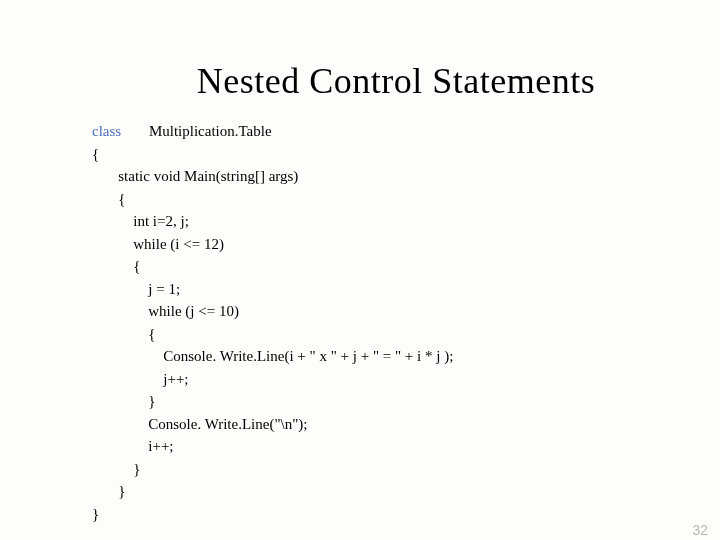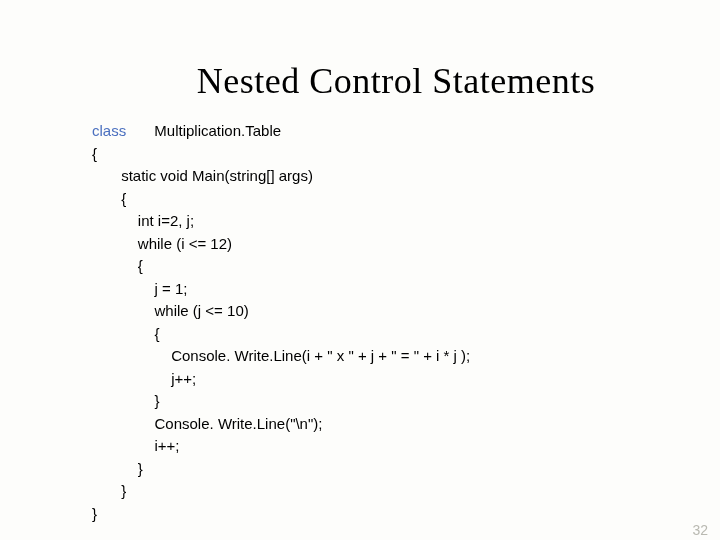--- a/index.html
+++ b/index.html
@@ -17,21 +17,21 @@
     padding: 12px 32px 0 32px;
   }
   h1.title {
     font-size: 36px;
     font-weight: 400;
     text-align: center;
     margin-bottom: 18px;
     letter-spacing: 0.5px;
   }
   .code {
-    font-family: Liberation Sans, sans-serif;
+    font-family: Liberation Serif, serif;
     font-size: 15px;
     line-height: 1.5;
     white-space: pre;
   }
   .kw-class { color: #4a6fbf; }
   .page-num {
     position: absolute;
     bottom: 14px;
     right: 24px;
     font-family: Arial, Helvetica, sans-serif;

